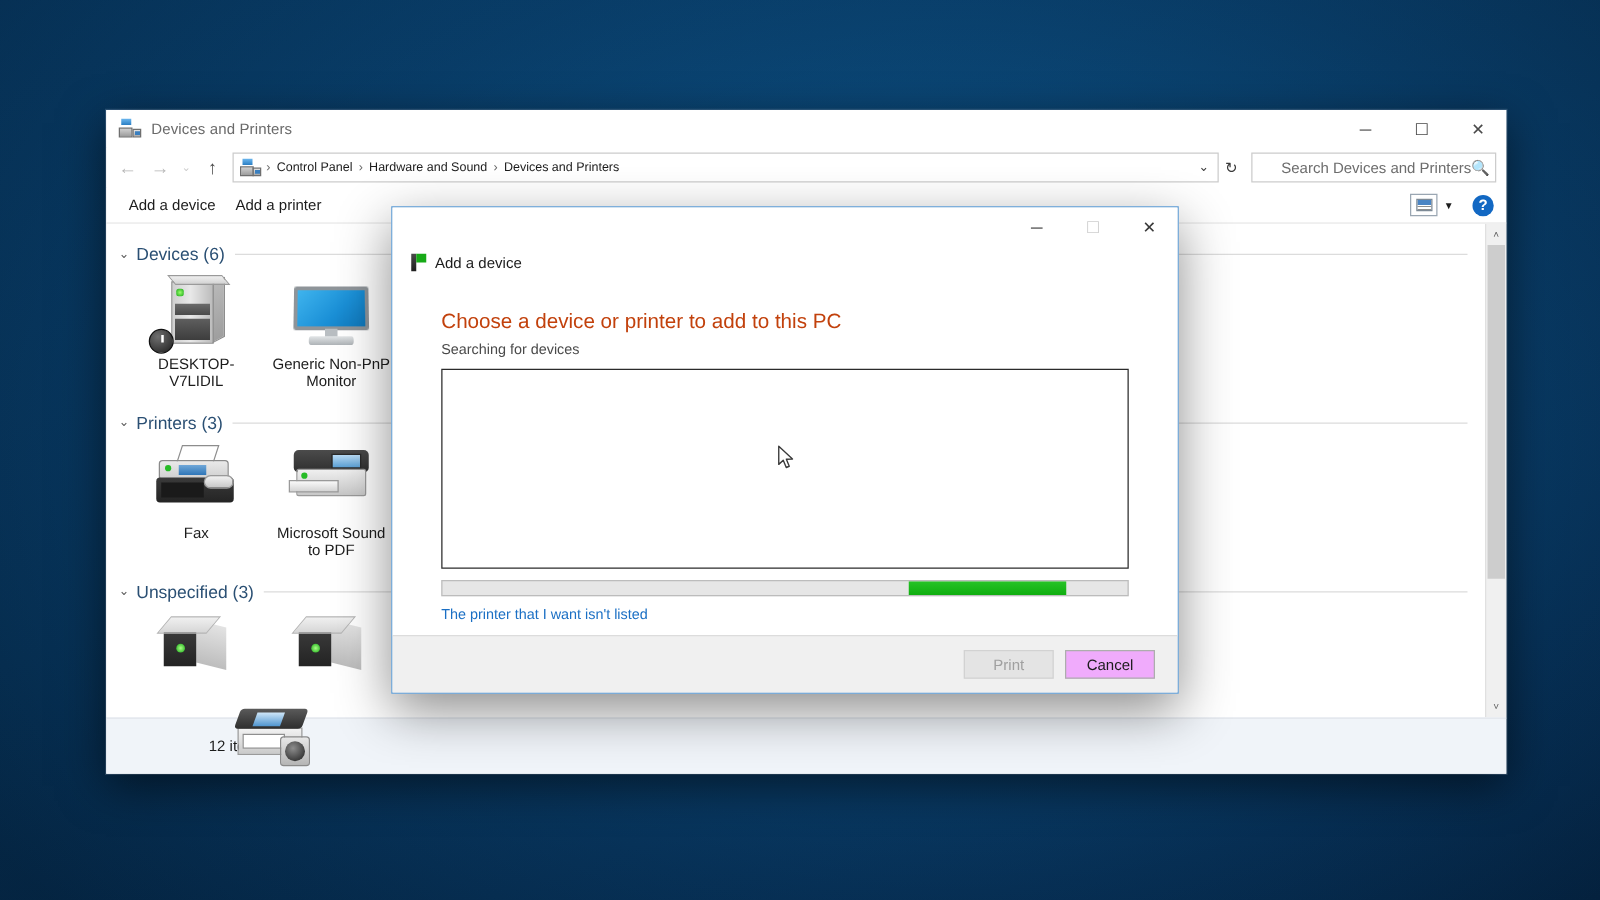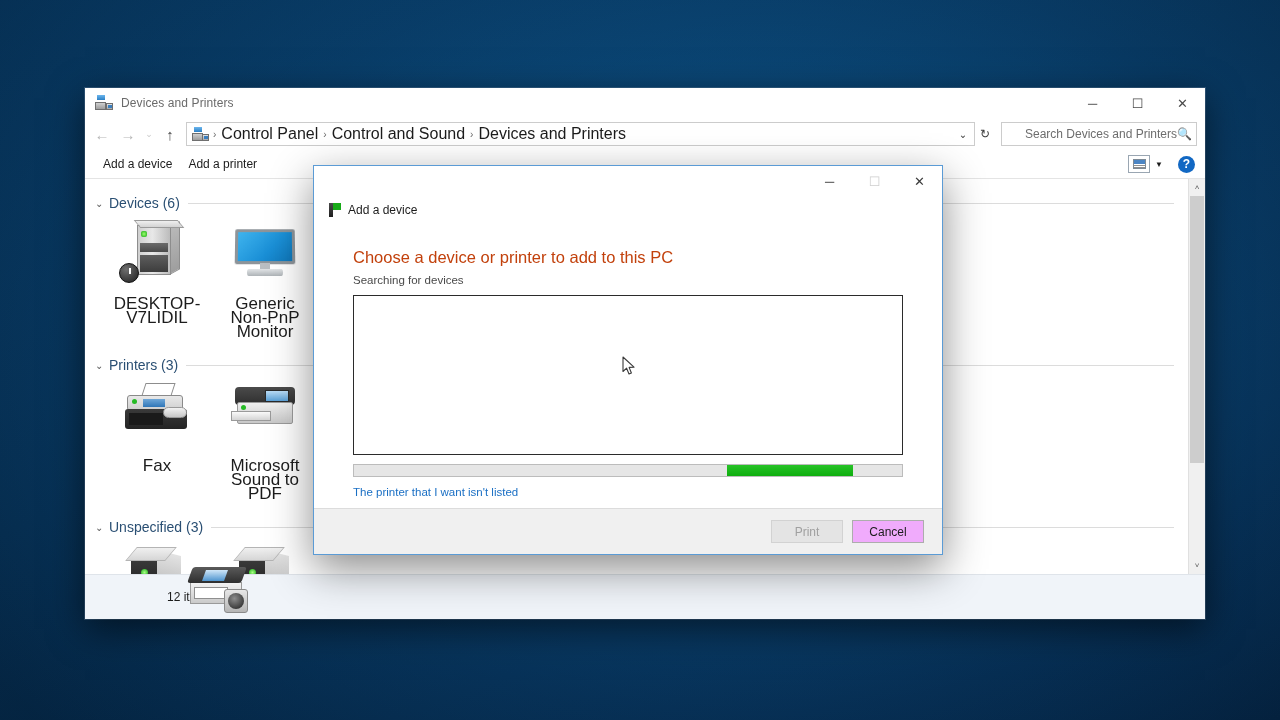--- a/index.html
+++ b/index.html
@@ -35,21 +35,21 @@
             background:#ffffff; }
   .navbtn{ width:26px; height:26px; display:flex; align-items:center; justify-content:center;
            color:#b6b6b6; font-size:15px; }
   .navbtn.up{ color:#4c4c4c; font-size:15px; }
   .navbtn.dim{ color:#c9c9c9; font-size:9px; width:16px; }
   .crumbbox{
     flex:1; height:24px; border:1px solid #cccccc; background:#fff;
     display:flex; align-items:center; padding:0 2px 0 5px; margin-left:3px;
   }
   .crumb-ic{ width:17px; height:15px; position:relative; margin-right:3px; }
-  .crumb{ font-size:16px; color:#1c1c1c; padding:0 4px; }
+  .crumb{ font-size:10px; color:#1c1c1c; padding:0 4px; }
   .sep{ font-size:10px; color:#6a6a6a; padding:0 1px; }
   .crumb-spacer{ flex:1; }
   .chev{ width:18px; text-align:center; font-size:10px; color:#3a3a3a; }
   .refresh{ width:20px; text-align:center; font-size:12px; color:#3a3a3a; }
   .searchbox{
     width:196px; height:24px; border:1px solid #cccccc; background:#fff; margin-left:6px;
     display:flex; align-items:center; padding:0 4px 0 7px;
   }
   .searchbox span.ph{ font-size:12px; color:#6d6d6d; flex:1;text-align:right; }
   .searchbox span.mg{ font-size:12px; color:#3c3c3c; }
@@ -71,21 +71,21 @@
 
   
   .content-wrap{ flex:1; display:flex; overflow:hidden; background:#fff; position:relative; }
   .content{ flex:1; padding:10px 14px 0 10px; overflow:hidden; position:relative; }
   .group{ display:flex; align-items:center; margin:6px 0 4px; }
   .group .gchev{ font-size:10px; color:#5a5a5a; width:14px; }
   .group .glabel{ font-size:14px; color:#2a4f73; white-space:nowrap; }
   .group .gline{ flex:1; height:1px; background:#dcdcdc; margin-left:8px; }
   .items{ display:flex; padding-left:8px; }
   .item{ width:108px; display:flex; flex-direction:column; align-items:center; padding-top:6px; }
-  .item .lbl{ font-size:17px; color:#1c1c1c; text-align:center; line-height:14px; margin-top:16px; width:96px; }
+  .item .lbl{ font-size:12px; color:#1c1c1c; text-align:center; line-height:14px; margin-top:3px; width:96px; }
   .icon-box{ width:72px; height:60px; position:relative; }
 
   
   .ic-pc .body{ position:absolute; left:16px; top:4px; width:34px; height:50px;
       background:linear-gradient(90deg,#cfcfcf,#e8e8e8 45%,#bcbcbc);
       border:1px solid #8d8d8d; }
   .ic-pc .top{ position:absolute; left:16px; top:-1px; width:44px; height:8px;
       background:linear-gradient(#efefef,#d3d3d3); transform:skewX(40deg);
       border:1px solid #9a9a9a; }
   .ic-pc .side{ position:absolute; left:49px; top:3px; width:10px; height:48px;
@@ -256,21 +256,21 @@
       <span class="crumb-ic">
         <span class="pi">
             <i class="b"></i>
             <i class="s"></i>
             <i class="m"></i>
           </span>
       </span>
       <span class="sep">›</span>
       <span class="crumb">Control Panel</span>
       <span class="sep">›</span>
-      <span class="crumb">Control and Sound</span>
+      <span class="crumb">Hardware and Sound</span>
       <span class="sep">›</span>
       <span class="crumb">Devices and Printers</span>
       <span class="crumb-spacer"></span>
       <span class="chev">⌄</span>
     </div>
     <div class="refresh">↻</div>
 
     <div class="searchbox">
       <span class="ph">Search Devices and Printers</span>
       <span class="mg">🔍</span>

